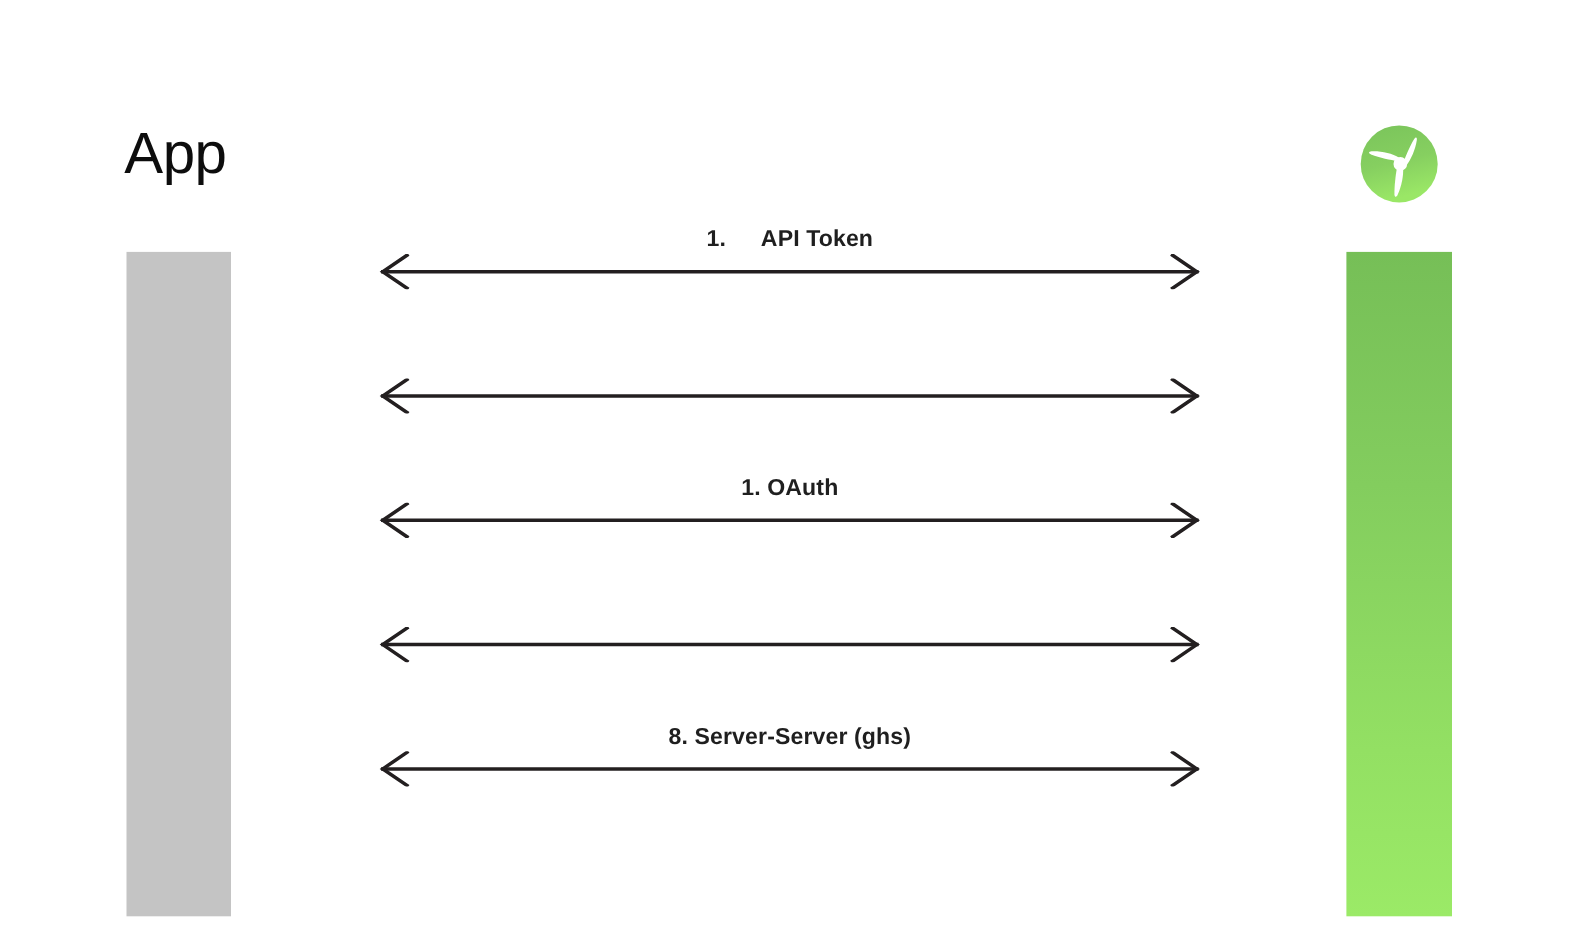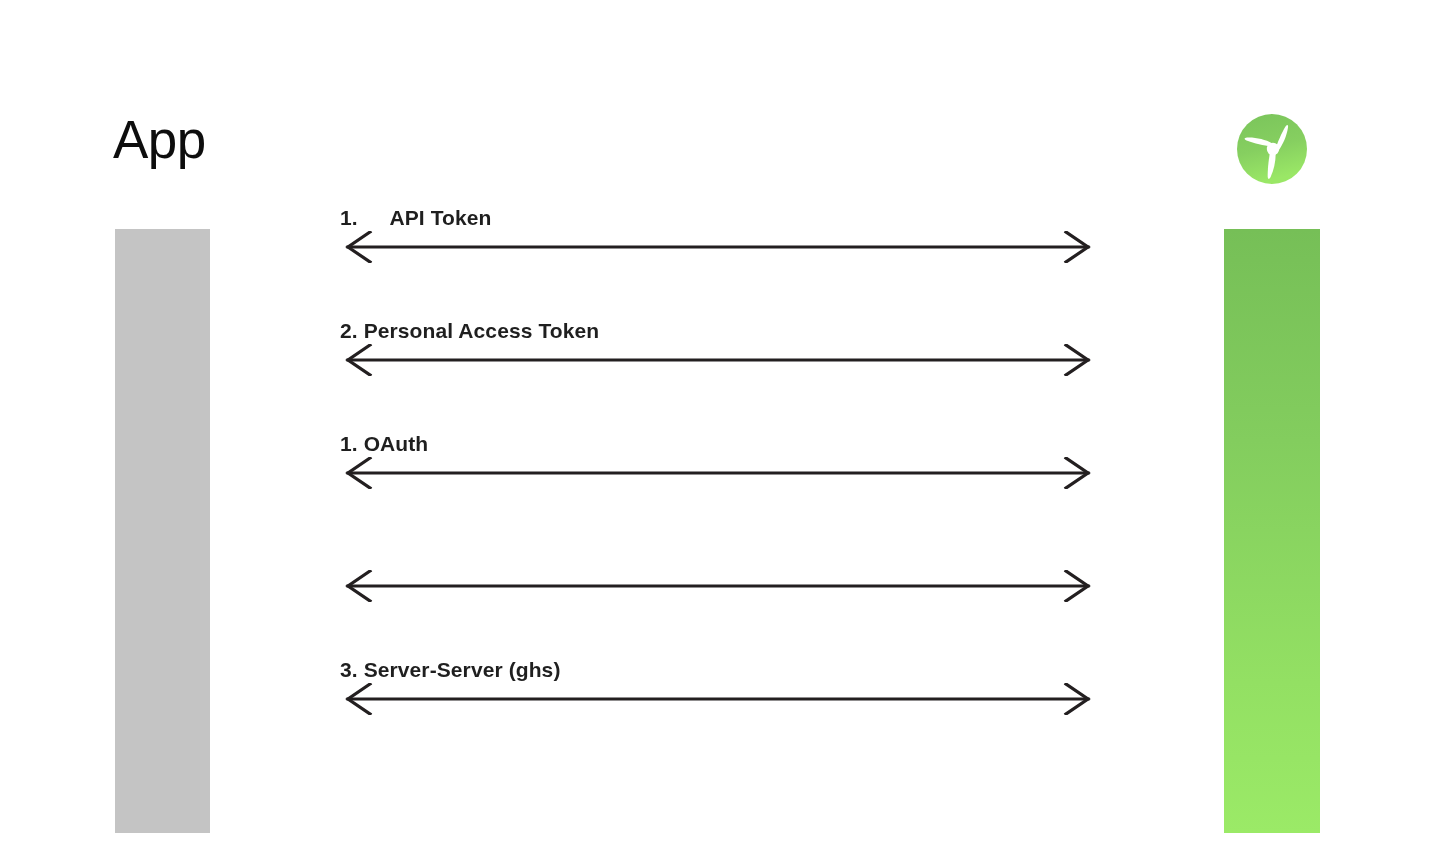--- a/index.html
+++ b/index.html
@@ -68,20 +68,21 @@
     position: absolute;
     left: 340px;
     width: 756px;
     height: 58px;
   }
   .message-label {
     position: absolute;
     left: 0;
     top: 0;
     width: 756px;
+    text-align: center;
     font-size: 21px;
     font-weight: bold;
     color: #1f1f1f;
     letter-spacing: 0.1px;
     white-space: pre;
     line-height: 26px;
   }
   .message-arrow {
     position: absolute;
     left: 0;
@@ -141,21 +142,20 @@
         <g stroke="#231f20" stroke-width="3.2" fill="none" stroke-linecap="square">
           <line x1="8" y1="16" x2="748" y2="16"></line>
           <polyline points="30,1 8,16 30,31"></polyline>
           <polyline points="726,1 748,16 726,31"></polyline>
         </g>
       </svg>
     </div>
   </div>
 
   <div class="message-row" id="row-2">
-    <div class="message-label">2. Personal Access Token</div>
     <div class="message-arrow">
       <svg viewBox="0 0 756 32" xmlns="http://www.w3.org/2000/svg">
         <g stroke="#231f20" stroke-width="3.2" fill="none" stroke-linecap="square">
           <line x1="8" y1="16" x2="748" y2="16"></line>
           <polyline points="30,1 8,16 30,31"></polyline>
           <polyline points="726,1 748,16 726,31"></polyline>
         </g>
       </svg>
     </div>
   </div>
@@ -179,21 +179,21 @@
         <g stroke="#231f20" stroke-width="3.2" fill="none" stroke-linecap="square">
           <line x1="8" y1="16" x2="748" y2="16"></line>
           <polyline points="30,1 8,16 30,31"></polyline>
           <polyline points="726,1 748,16 726,31"></polyline>
         </g>
       </svg>
     </div>
   </div>
 
   <div class="message-row" id="row-5">
-    <div class="message-label">3. Server-Server (ghs)</div>
+    <div class="message-label">8. Server-Server (ghs)</div>
     <div class="message-arrow">
       <svg viewBox="0 0 756 32" xmlns="http://www.w3.org/2000/svg">
         <g stroke="#231f20" stroke-width="3.2" fill="none" stroke-linecap="square">
           <line x1="8" y1="16" x2="748" y2="16"></line>
           <polyline points="30,1 8,16 30,31"></polyline>
           <polyline points="726,1 748,16 726,31"></polyline>
         </g>
       </svg>
     </div>
   </div>

